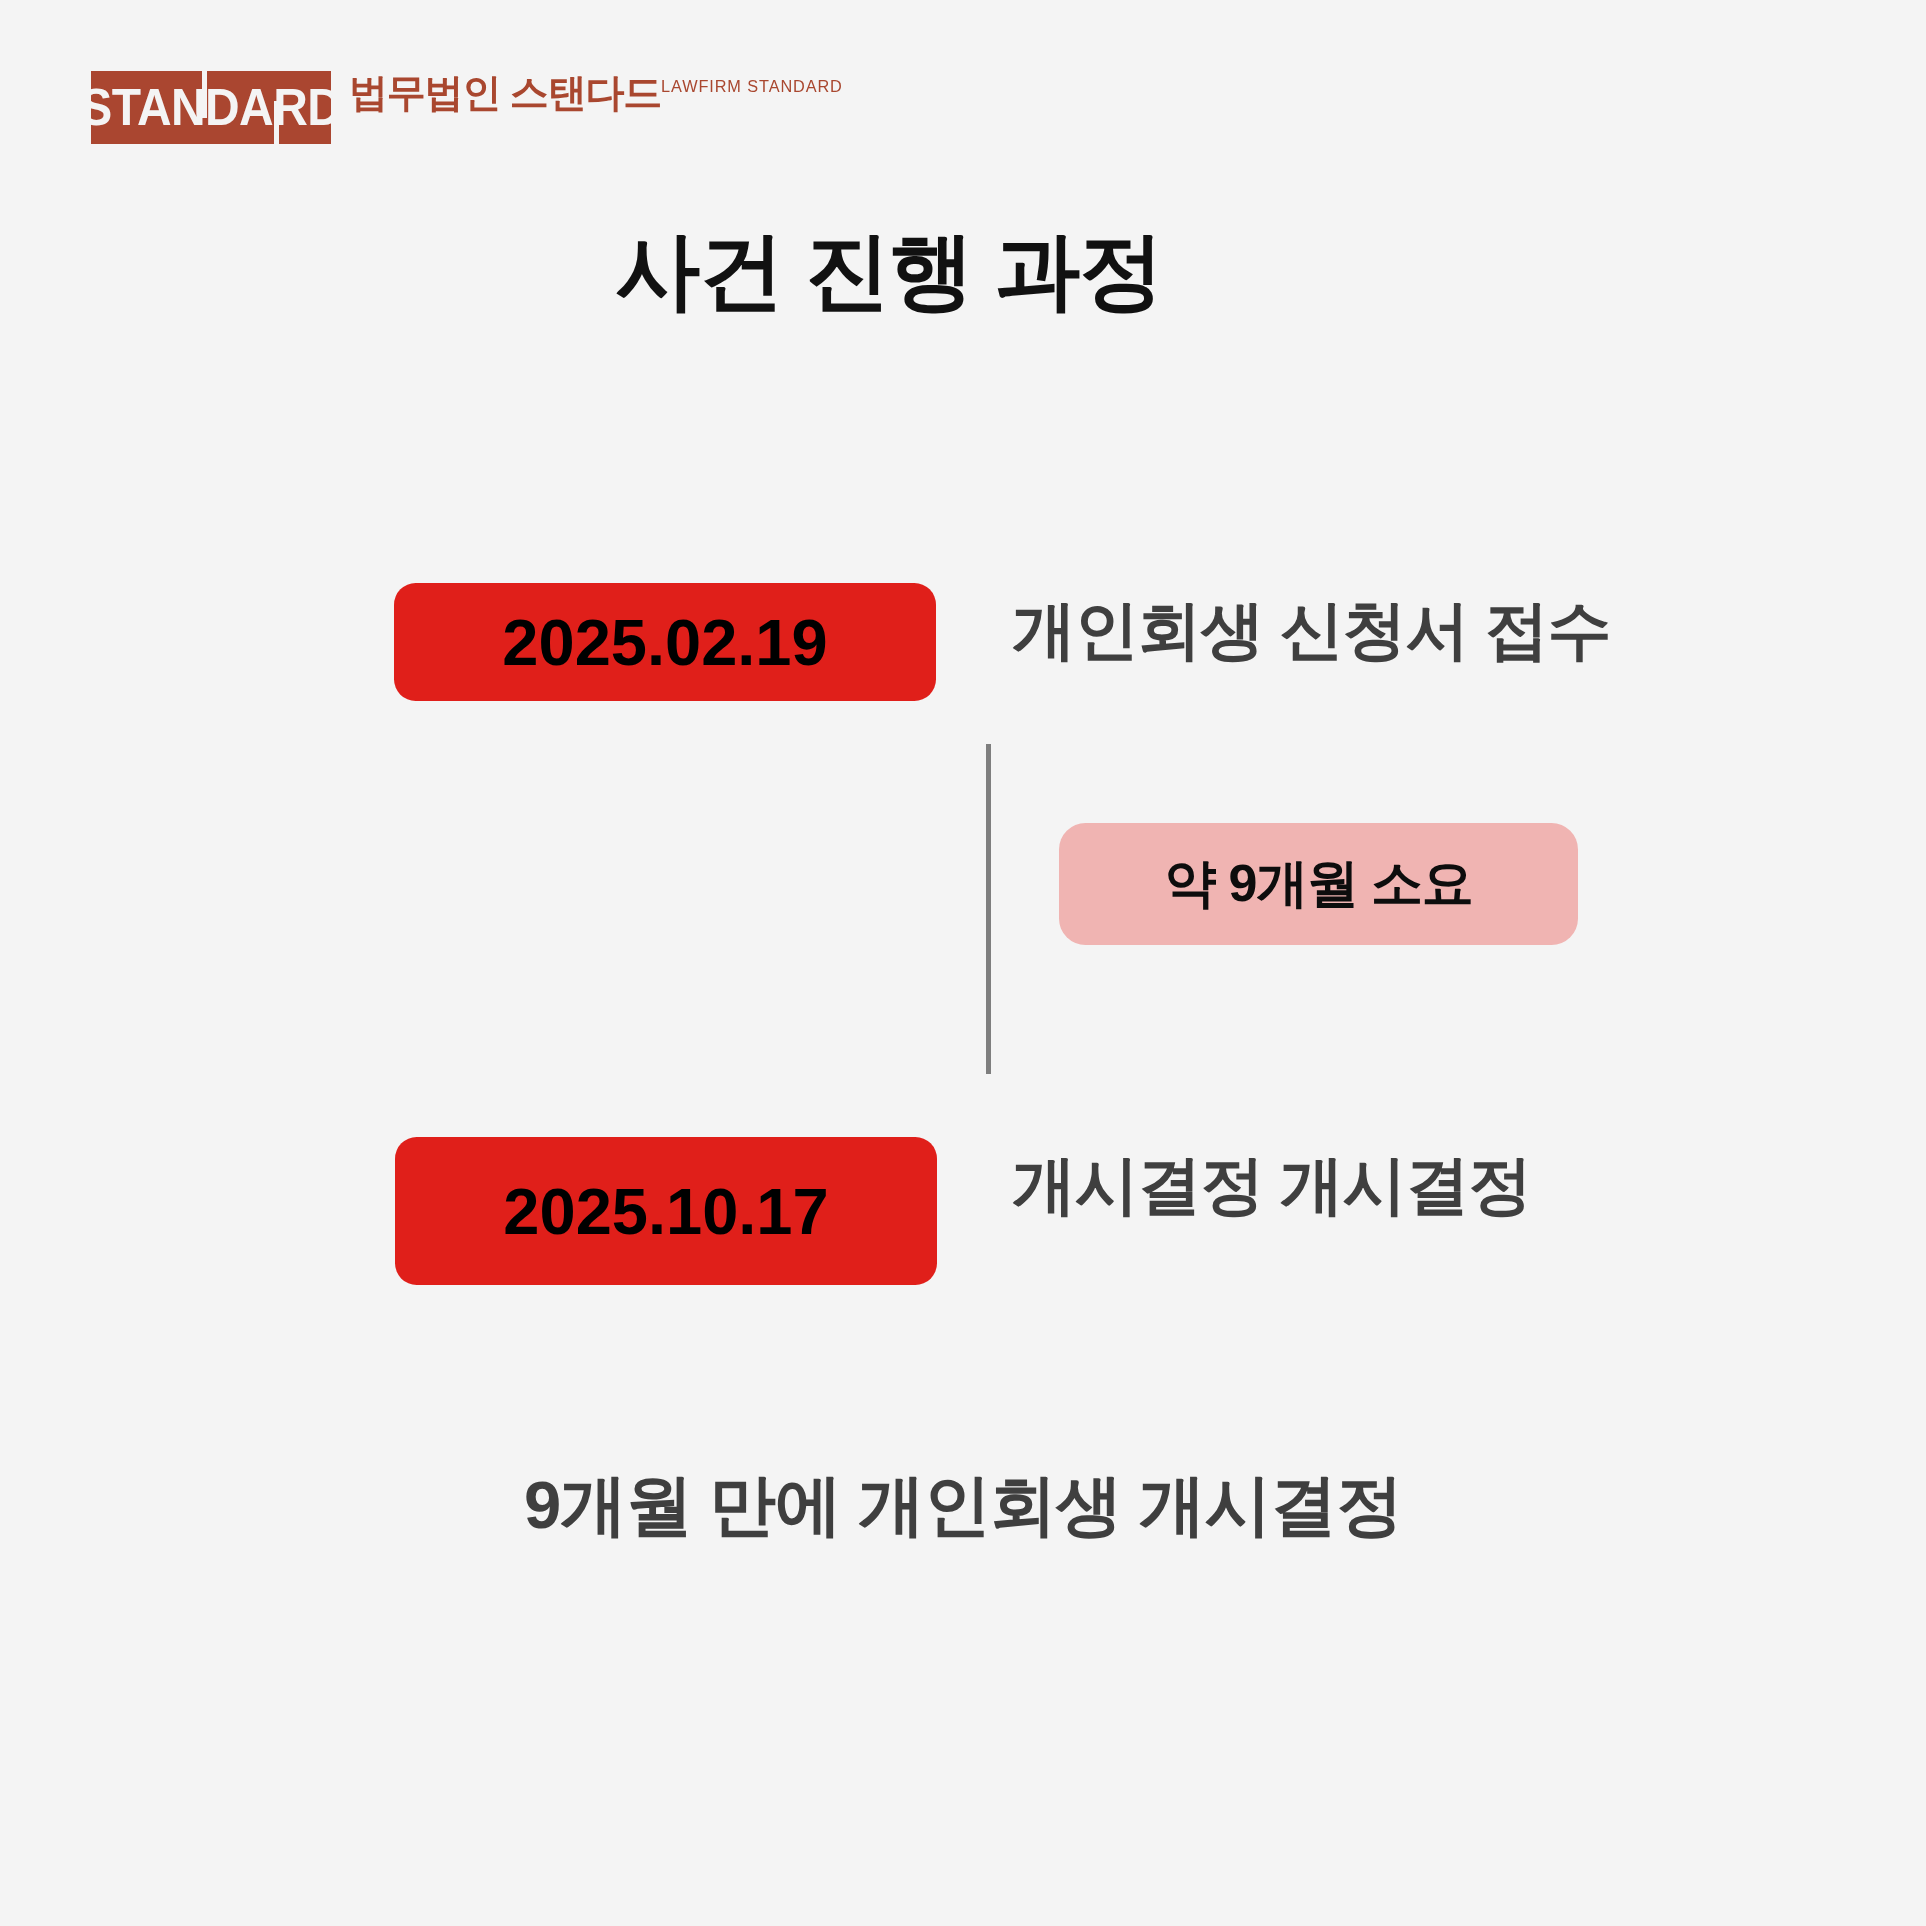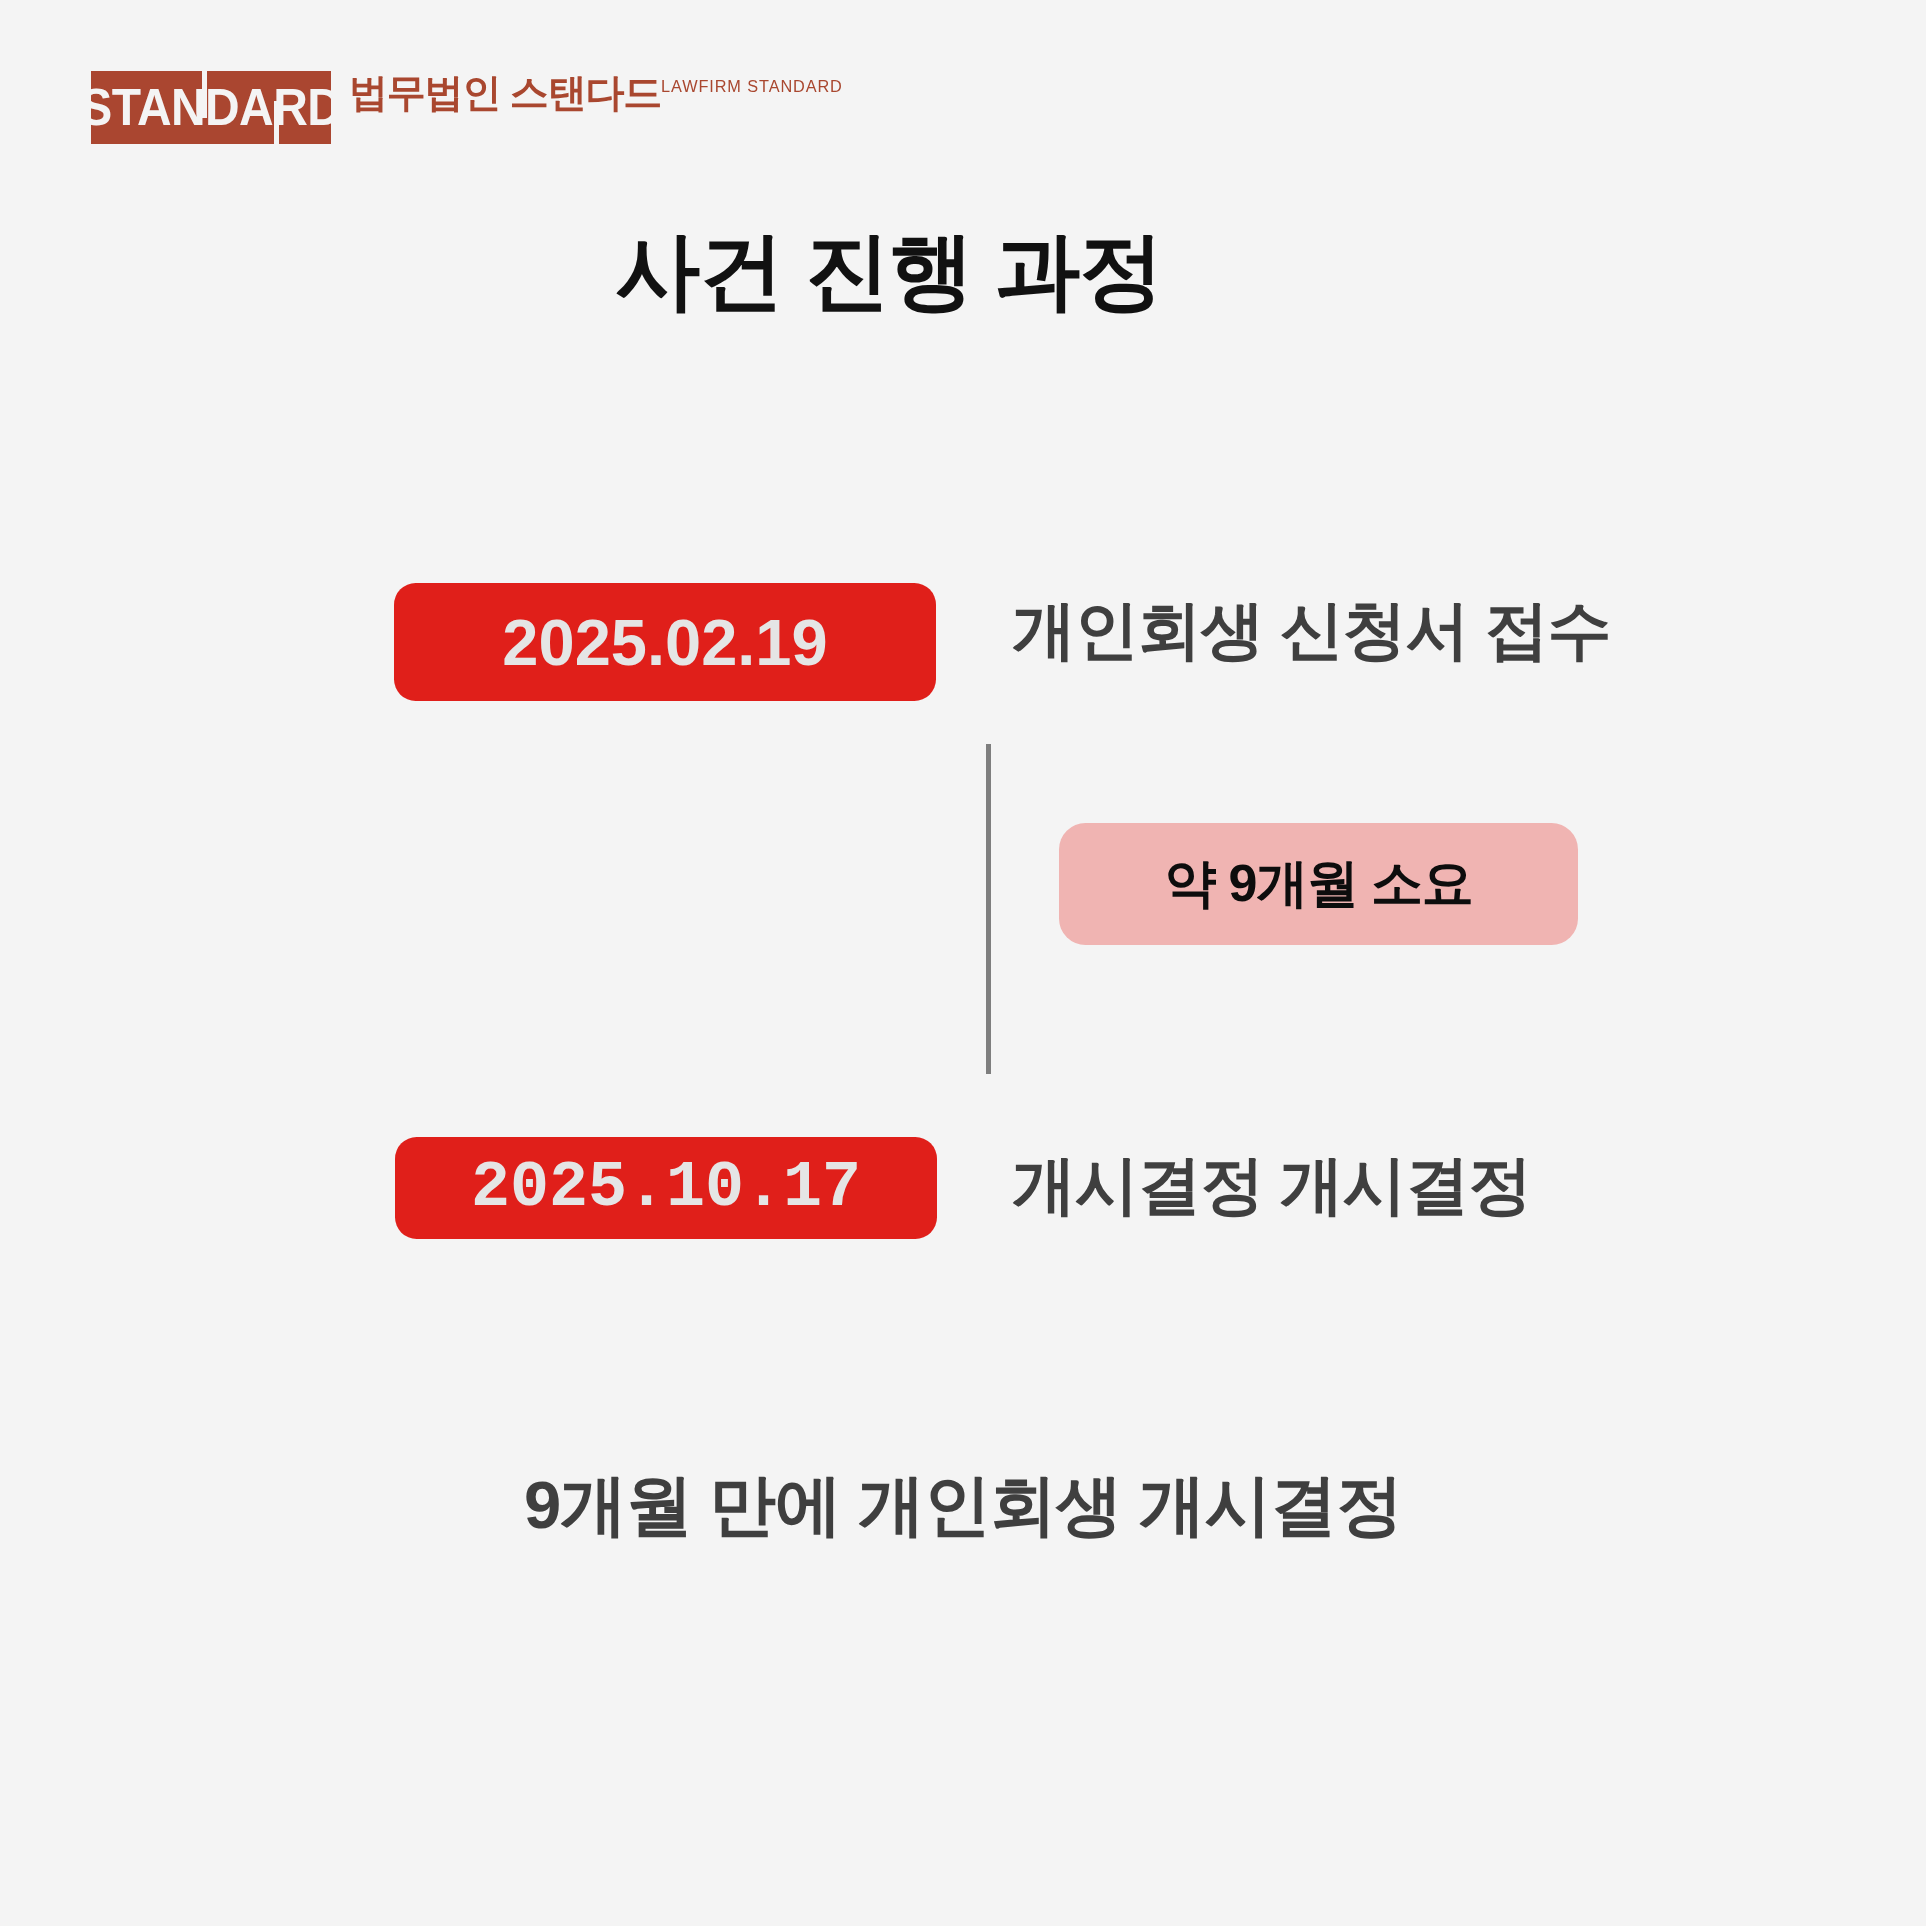--- a/index.html
+++ b/index.html
@@ -108,38 +108,37 @@
     width: 1926px;
     height: 1926px;
   }
   .date-badge {
     position: absolute;
     background: #e01f1a;
     border-radius: 21.7px;
     display: flex;
     align-items: center;
     justify-content: center;
-    color: #e5e5e5;
+    color: #000000;
     font-size: 65px;
     font-weight: 600;
     letter-spacing: 0px;
     font-family: "Liberation Sans Narrow", "Liberation Sans", sans-serif;
   }
   .badge-one {
     left: 394px;
     top: 583px;
     width: 542px;
     height: 118px;
   }
   .badge-two {
     left: 395px;
     top: 1137px;
     width: 542px;
-    height: 102px;
-    font-family: Liberation Mono, monospace;
+    height: 148px;
   }
   .event-label {
     position: absolute;
     color: #3f3f3f;
     font-size: 64px;
     font-weight: 700;
     letter-spacing: -1.2px;
     white-space: nowrap;
   }
   .label-one {

